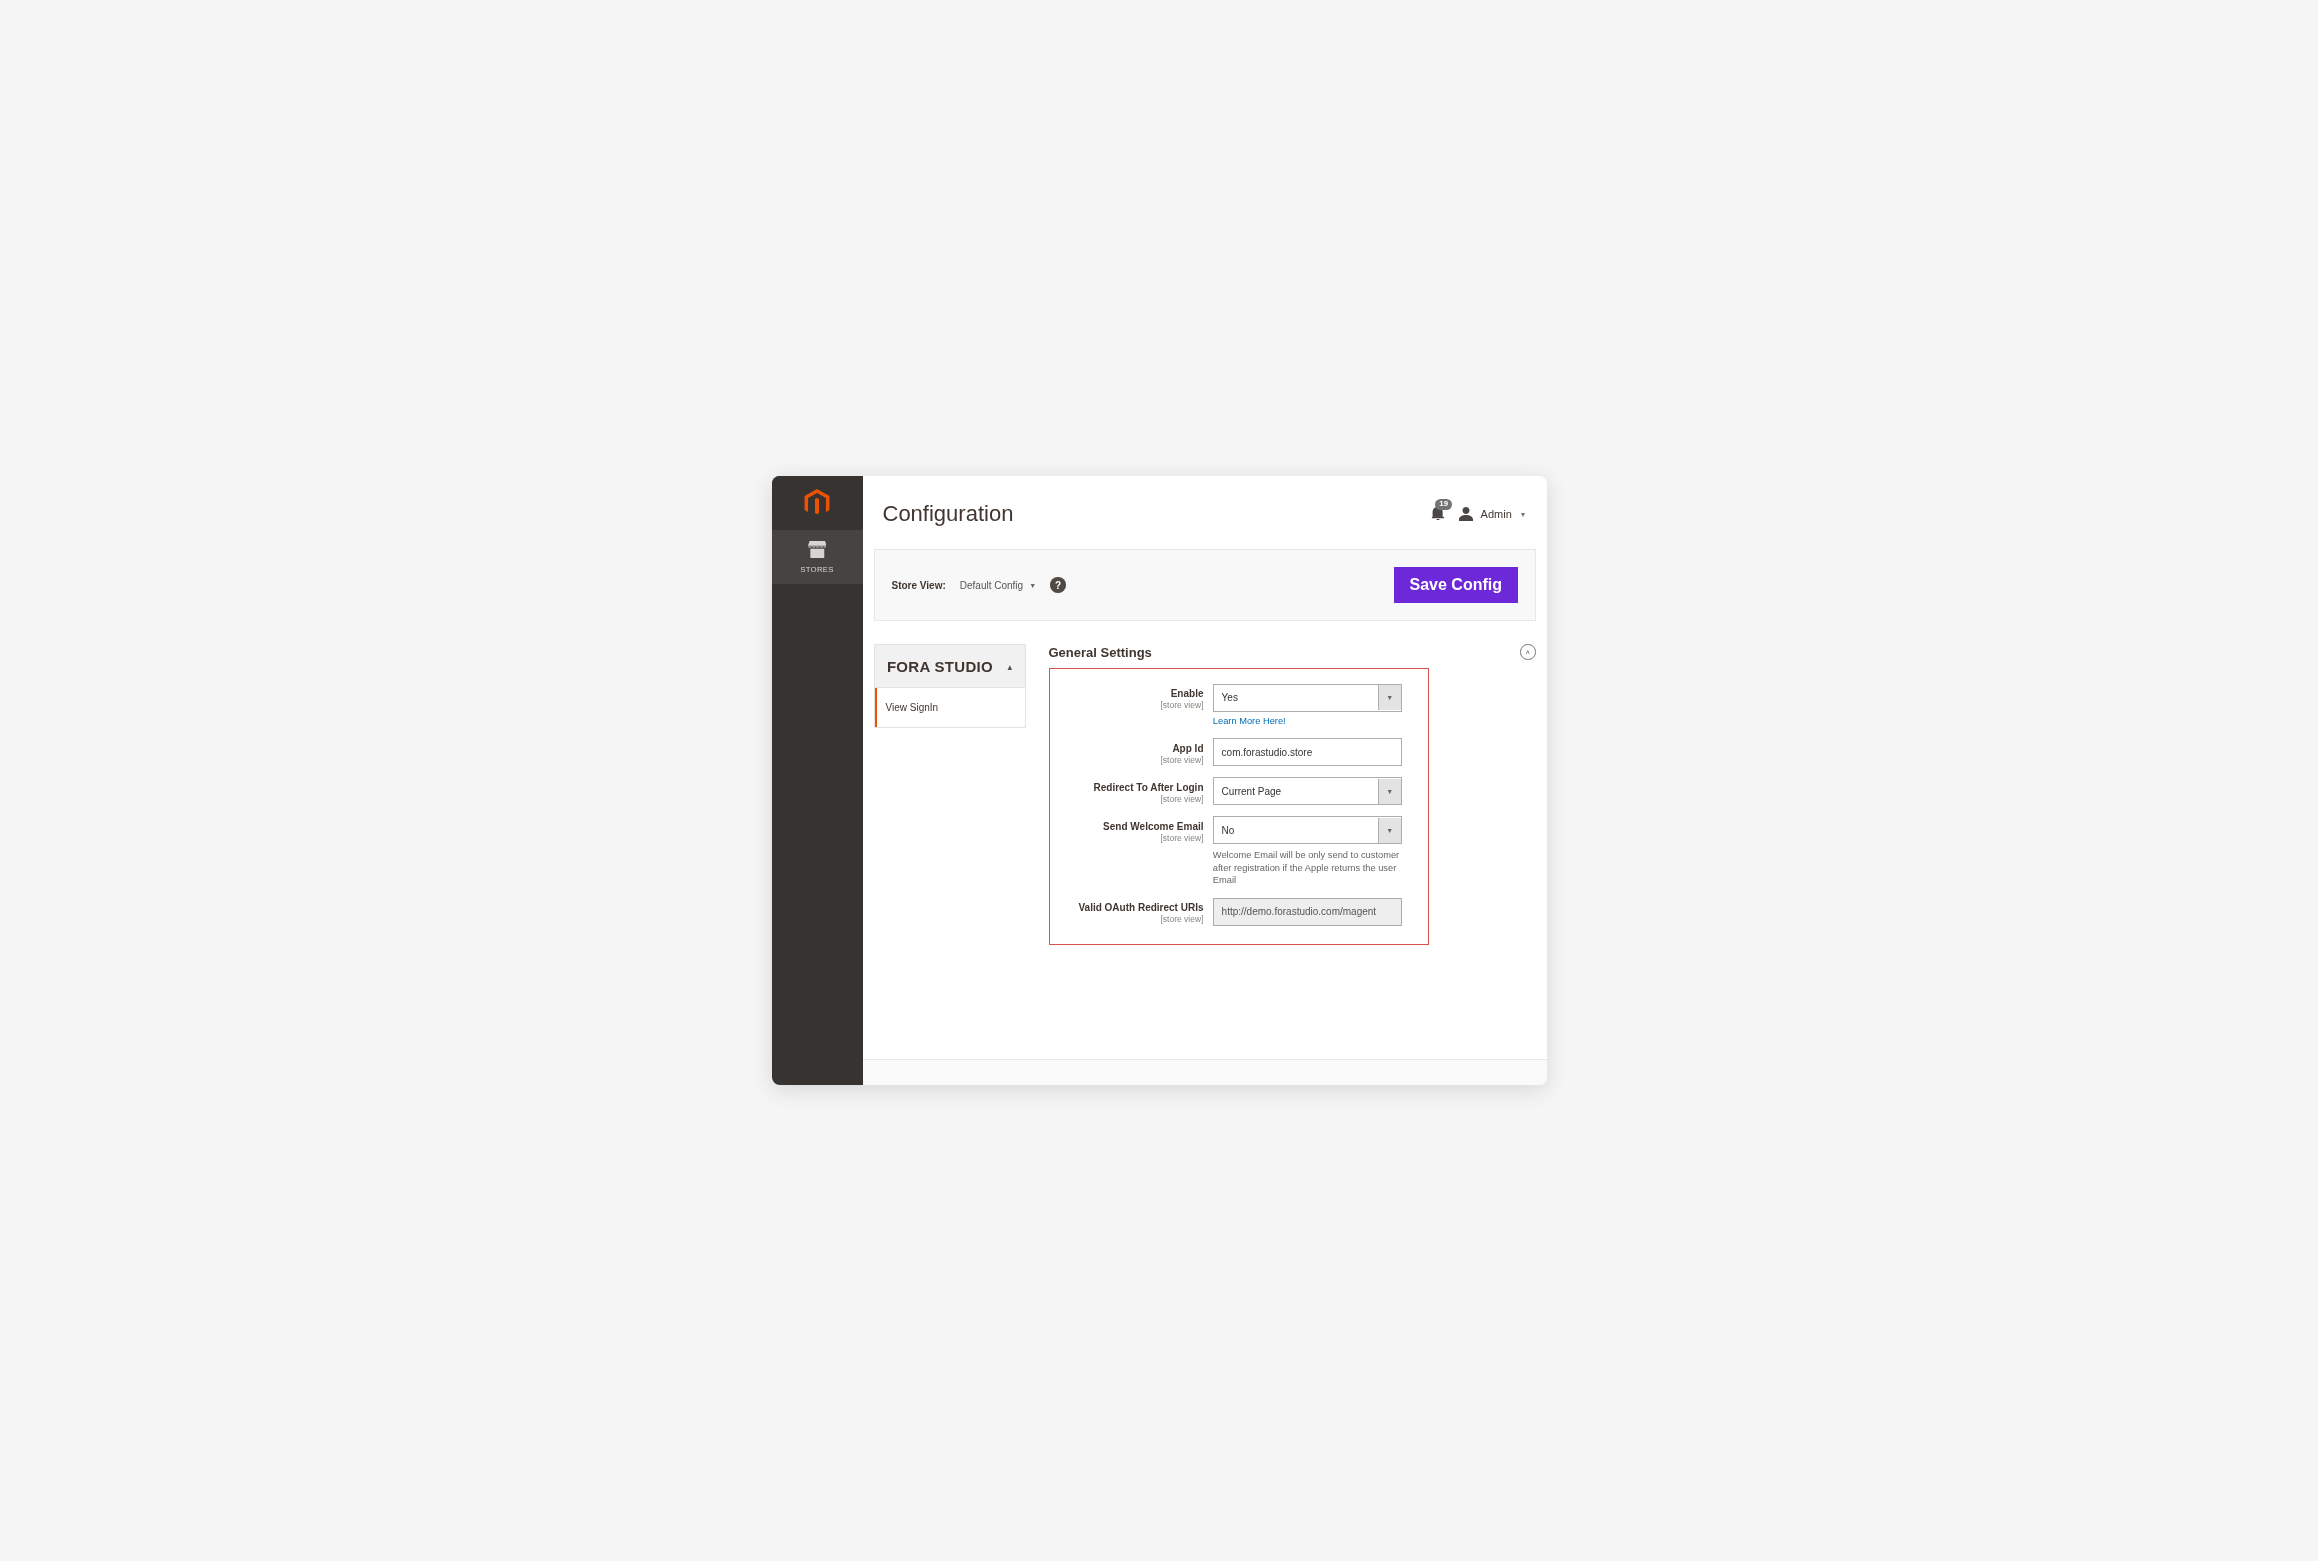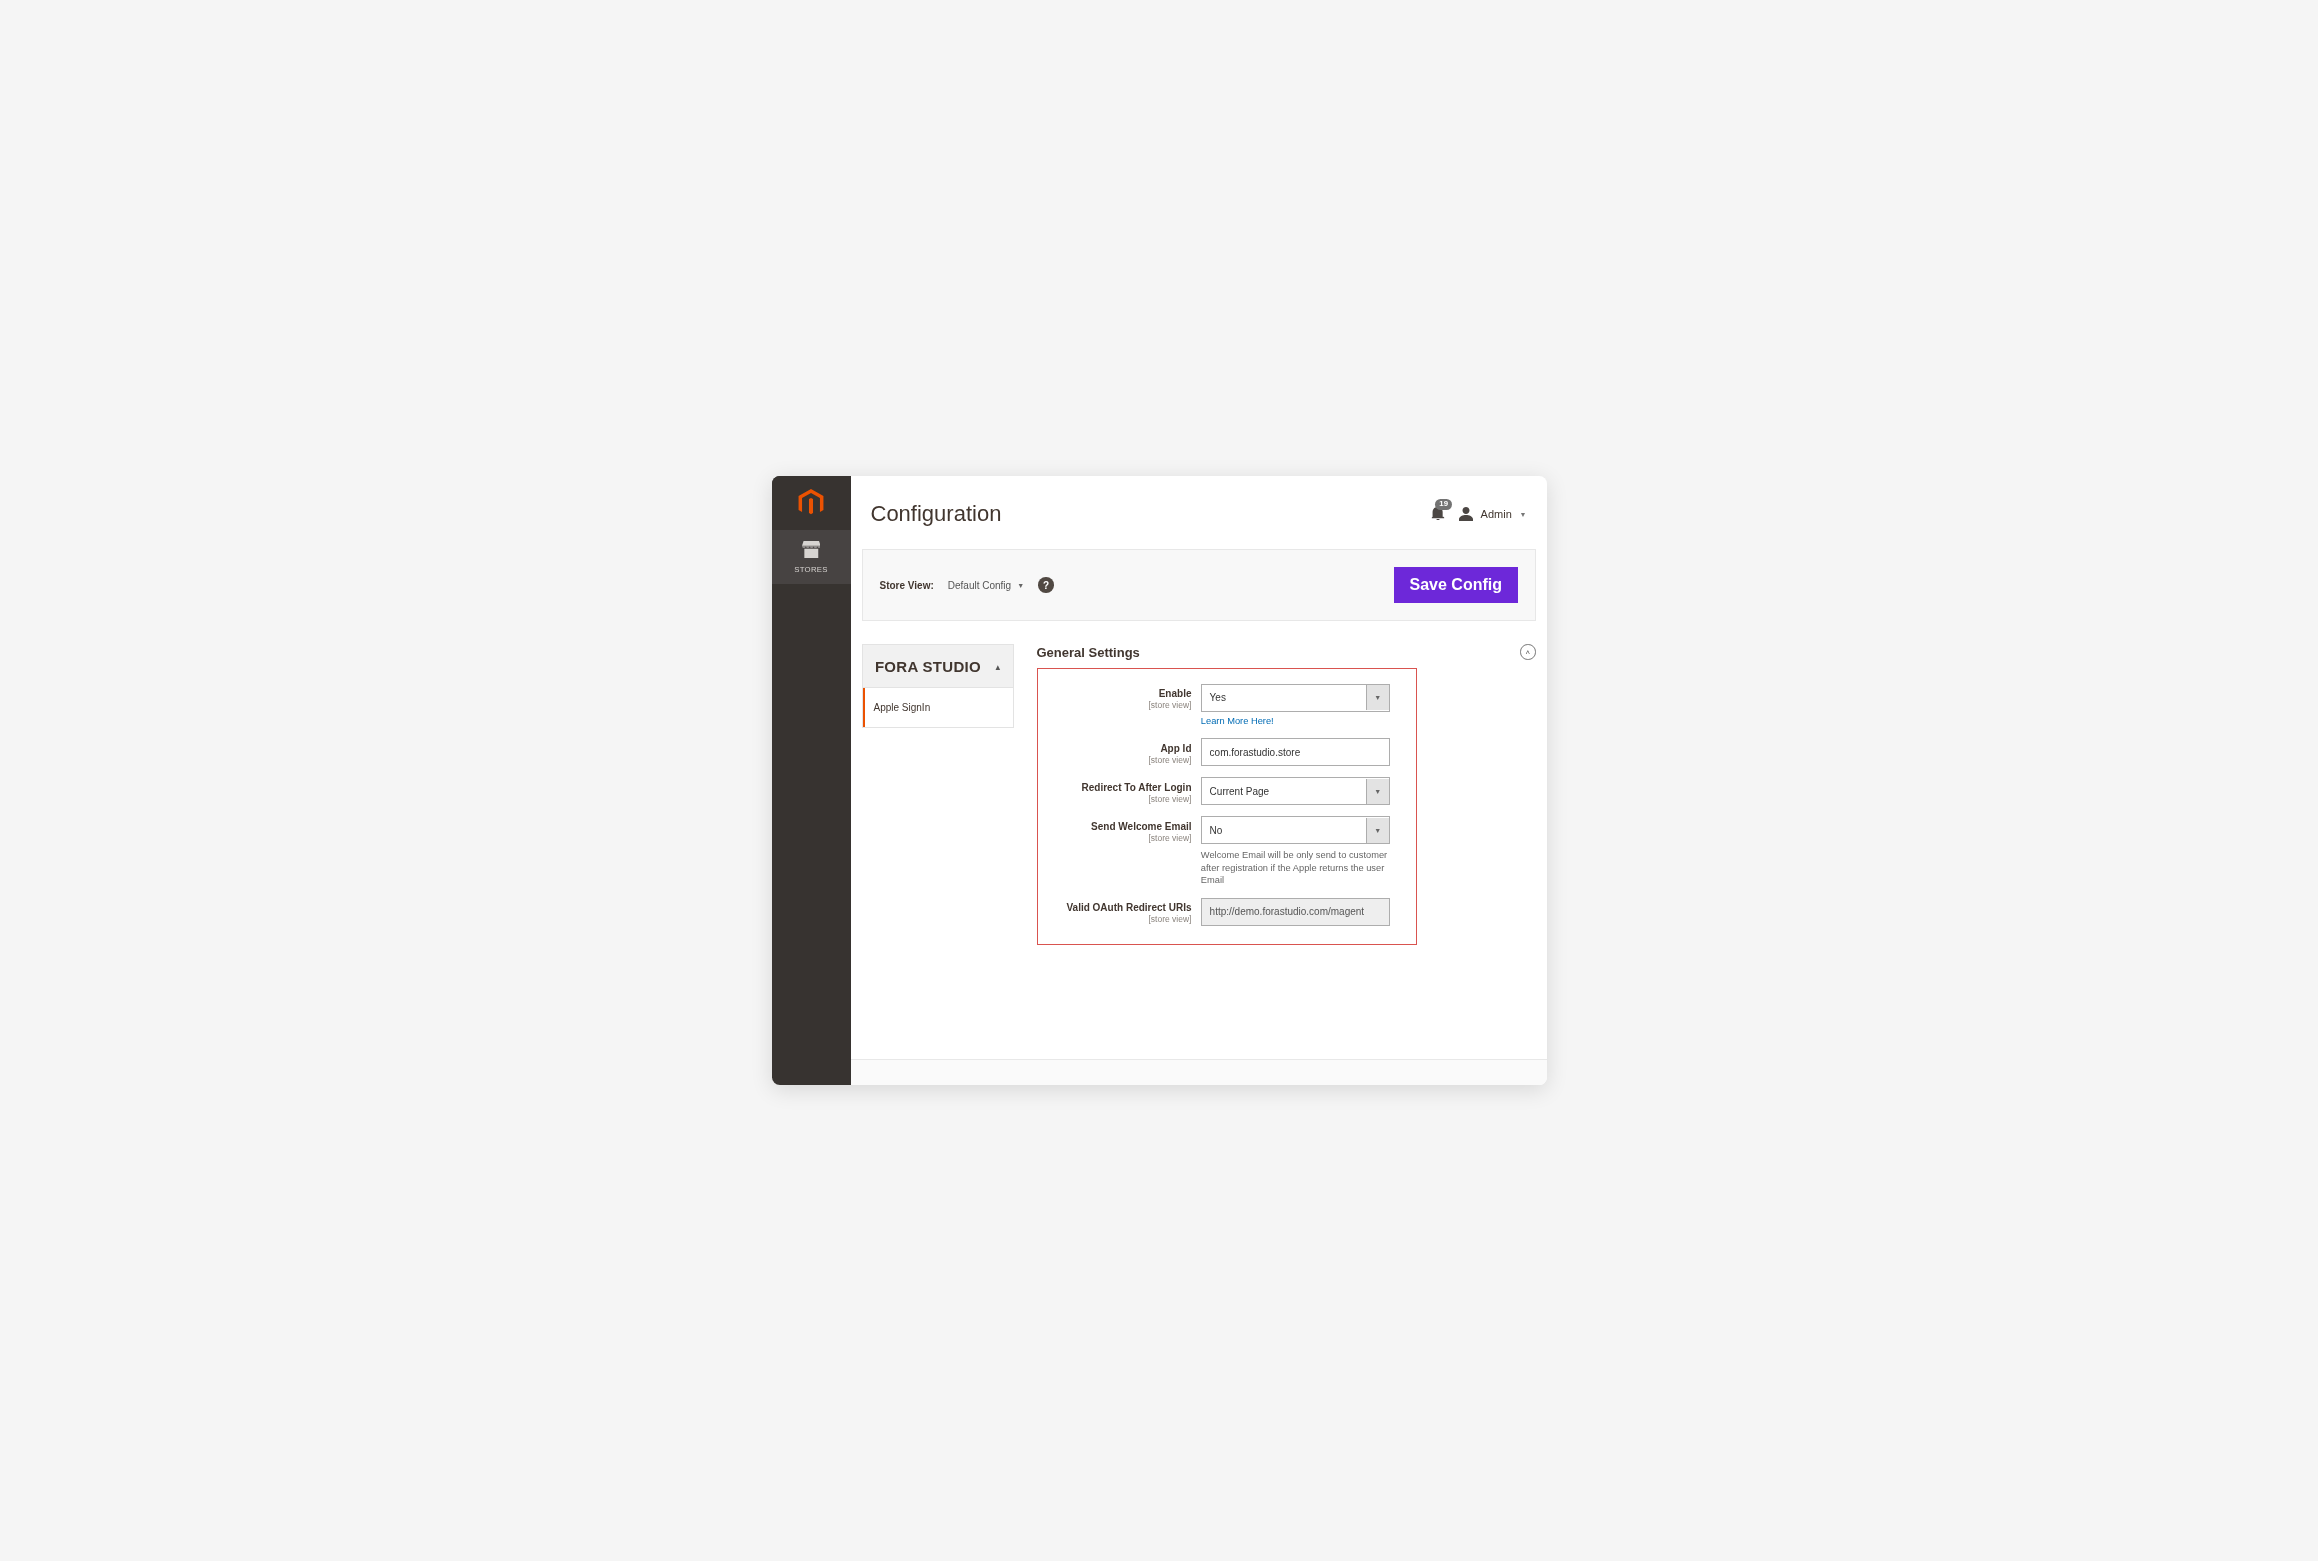--- a/index.html
+++ b/index.html
@@ -18,21 +18,21 @@
     width: 775px;
     height: 609px;
     background: #fff;
     border-radius: 7.8px;
     box-shadow: 0 4.7px 22px rgba(0,0,0,.12);
     overflow: hidden;
     display: flex;
   }
   
   .admin-sidebar {
-    width: 79px;
+    width: 91px;
     background: #373330;
     display: flex;
     flex-direction: column;
     align-items: stretch;
   }
   .logo-tile {
     height: 54px;
     display: flex;
     align-items: center;
     justify-content: center;
@@ -355,21 +355,21 @@
 
     <div class="body-area">
 
       <div class="config-nav">
         <div class="config-group-header">
           <span class="group-title">FORA STUDIO</span>
           <span class="chev">▴</span>
         </div>
         <div class="tabs-wrap">
           <div class="tab-item">
-            <span>Apple SignIn</span>
+            <span>View SignIn</span>
           </div>
         </div>
       </div>
 
       <div class="form-area">
         <div class="section-header">
           <div class="section-title">General Settings</div>
           <div class="collapse-circle">
             <span>˄</span>
           </div>

